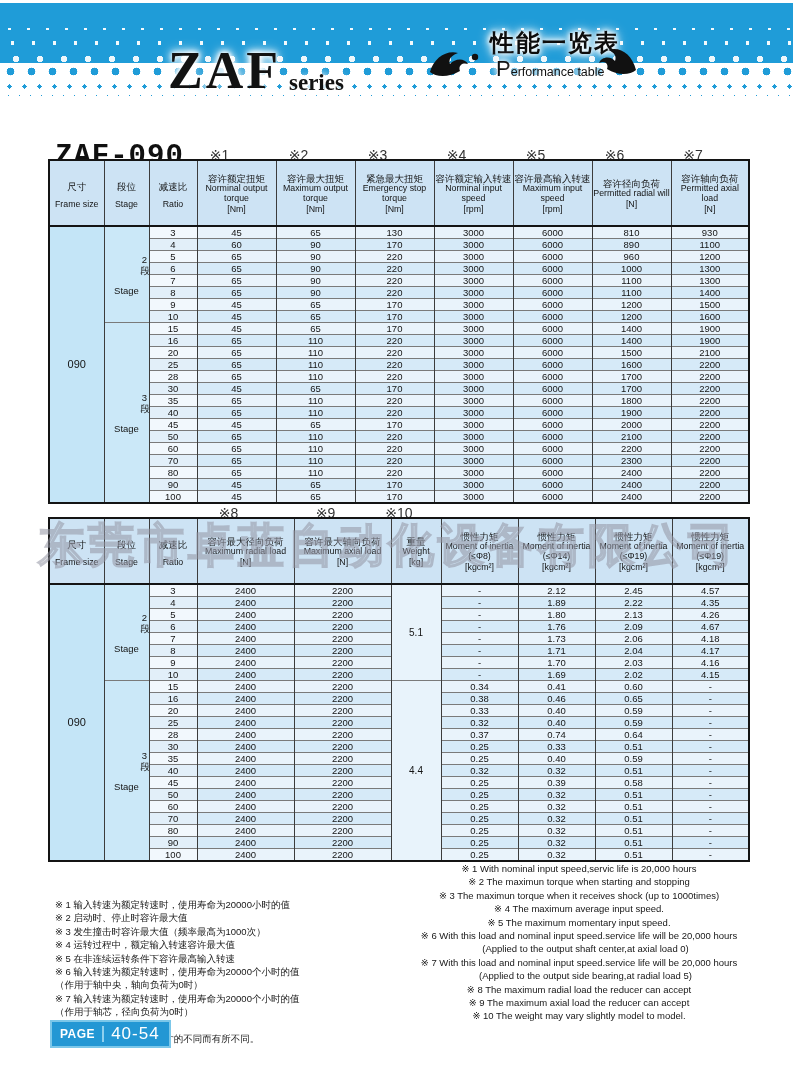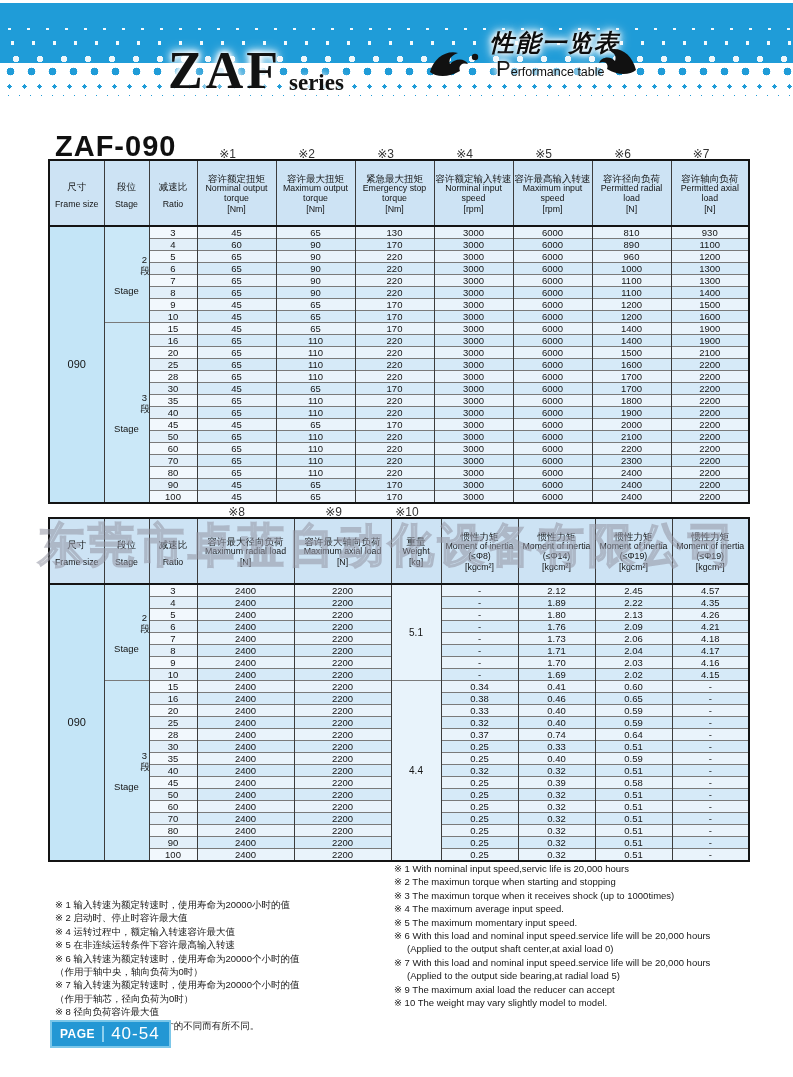--- a/index.html
+++ b/index.html
@@ -23,33 +23,33 @@
       radial-gradient(circle 1.6px at center, #1f9cd8 60%, transparent 62%);
     background-size:21px 17px,15px 11px,11px 7px;
     background-position:0 0,2px 18px,3px 29px;
     background-repeat:repeat-x,repeat-x,repeat-x;}
   .glow{text-shadow:0 0 4px #fff,0 0 7px #fff,0 0 10px #fff,0 0 14px #fff;}
   .zaf-wrap{position:absolute;left:168px;top:8px;display:flex;align-items:baseline;margin-top:33px;}
   .zaf{font-family:"Liberation Serif","DejaVu Serif",serif;font-weight:bold;font-size:52px;
        letter-spacing:3px;color:#121212;}
   .series{font-family:"Liberation Serif","DejaVu Serif",serif;font-weight:bold;font-size:23px;
        color:#121212;margin-left:8px;position:relative;top:2px;}
-  .perf-cn{position:absolute;left:490px;top:27px;font-size:24px;font-weight:bold;color:#0d0d0d;letter-spacing:2px;font-style:italic;}
+  .perf-cn{position:absolute;left:490px;top:27px;font-size:24px;font-weight:bold;color:#0d0d0d;letter-spacing:2px;}
   .perf-en{position:absolute;left:496px;top:56px;color:#111;font-size:12.5px;}
   .perf-en .p-big{font-size:22px;}
   .swirl{position:absolute;}
   .swirl-l{left:428px;top:48px;}
   .swirl-r{left:596px;top:44px;}
 
   
-  .model{position:absolute;left:55px;top:130px;margin:0;font-family:Liberation Sans, sans-serif;
+  .model{position:absolute;left:55px;top:140px;margin:0;font-family:Liberation Mono, monospace;
          font-weight:bold;font-size:29px;letter-spacing:1px;color:#101010;}
 
   
-  .refmarks{position:absolute;left:40px;width:700px;height:12px;font-size:12px;color:#333;}
+  .refmarks{position:absolute;left:32px;width:700px;height:12px;font-size:14px;color:#333;}
   .refmarks span{display:inline-block;text-align:center;vertical-align:top;}
   .rm1{top:147px;} .rm2{top:505px;}
 
   
   table.spec{position:absolute;left:48px;border-collapse:collapse;table-layout:fixed;width:700px;
              border:2px solid #141414;font-size:9.5px;}
   #t1{top:159px;} #t2{top:517px;}
   table.spec th,table.spec td{border-left:1px solid #3c3c3c;padding:0;text-align:center;vertical-align:middle;
              overflow:hidden;color:#141414;}
   table.spec thead th{background:#cde3f4;border-bottom:2px solid #141414;height:64px;font-weight:normal;}
@@ -68,21 +68,21 @@
   td.weight-cell{background:#e8f3fb !important;font-size:10px;margin-top:36px;}
 
   
   .watermark{position:absolute;left:38px;top:516px;width:720px;height:58px;font-size:46px;font-weight:bold;
              line-height:58px;letter-spacing:4px;white-space:nowrap;color:rgba(255,255,255,0.06);
              -webkit-text-stroke:1.5px rgba(145,148,162,0.55);z-index:6;pointer-events:none;}
 
   
   .notes{position:absolute;top:862px;font-size:9.5px;line-height:13.4px;color:#161616;}
   .notes-cn{left:55px;width:335px;margin-top:36px;}
-  .notes-en{left:394px;width:370px;}
+  .notes-en{left:394px;width:370px;text-align:center;}
   .note-line{white-space:nowrap;}
   .note-line.indent{padding-left:13px;}
 
   
   .pagebadge{position:absolute;left:50px;top:1020px;display:flex;align-items:center;
              background:#2397d4;border:2px solid #7cc7e9;padding:2px 9px 2px 8px;gap:7px;}
   .pb-label{color:#fff;font-weight:bold;font-size:12px;letter-spacing:.5px;}
   .pb-sep{width:2px;height:16px;background:#8fd0ee;}
   .pb-num{color:#fff;font-size:17px;letter-spacing:1px;}
 </style>
@@ -162,21 +162,21 @@
             <div class="h-en">Norminal input speed</div>
             <div class="h-unit">[rpm]</div>
           </th>
           <th class="dcol">
             <div class="h-cn">容许最高输入转速</div>
             <div class="h-en">Maximum input speed</div>
             <div class="h-unit">[rpm]</div>
           </th>
           <th class="dcol">
             <div class="h-cn">容许径向负荷</div>
-            <div class="h-en">Permitted radial load</div>
+            <div class="h-en">Permitted radial will</div>
             <div class="h-unit">[N]</div>
           </th>
           <th class="dcol">
             <div class="h-cn">容许轴向负荷</div>
             <div class="h-en">Permitted axial load</div>
             <div class="h-unit">[N]</div>
           </th>
         </tr>
       </thead>
     <tbody>
@@ -526,21 +526,21 @@
           <td class="val">2.13</td>
           <td class="val">4.26</td>
         </tr>
         <tr class="alt">
           <td class="ratio-cell">6</td>
           <td class="val">2400</td>
           <td class="val">2200</td>
           <td class="val">-</td>
           <td class="val">1.76</td>
           <td class="val">2.09</td>
-          <td class="val">4.21</td>
+          <td class="val">4.67</td>
         </tr>
         <tr>
           <td class="ratio-cell">7</td>
           <td class="val">2400</td>
           <td class="val">2200</td>
           <td class="val">-</td>
           <td class="val">1.73</td>
           <td class="val">2.06</td>
           <td class="val">4.18</td>
         </tr>
@@ -712,39 +712,41 @@
           <td class="val">-</td>
         </tr>
       </tbody>
   </table>
 
   <div class="watermark">东莞市卓蓝自动化设备有限公司</div>
 
   <div class="notes notes-cn" id="notesCn">
       <div class="note-line">※ 1 输入转速为额定转速时，使用寿命为20000小时的值</div>
       <div class="note-line">※ 2 启动时、停止时容许最大值</div>
+      <div class="note-line">※ 3 发生撞击时容许最大值（频率最高为1000次）</div>
       <div class="note-line">※ 4 运转过程中，额定输入转速容许最大值</div>
       <div class="note-line">※ 5 在非连续运转条件下容许最高输入转速</div>
       <div class="note-line">※ 6 输入转速为额定转速时，使用寿命为20000个小时的值</div>
       <div class="note-line">（作用于轴中央，轴向负荷为0时）</div>
       <div class="note-line">※ 7 输入转速为额定转速时，使用寿命为20000个小时的值</div>
       <div class="note-line">（作用于轴芯，径向负荷为0时）</div>
       <div class="note-line">※ 8 径向负荷容许最大值</div>
       <div class="note-line">※ 10 因减速比和输入轴尺寸的不同而有所不同。</div>
     </div>
   <div class="notes notes-en" id="notesEn">
       <div class="note-line">※ 1 With nominal input speed,servic life is 20,000 hours</div>
       <div class="note-line">※ 2 The maximun torque when starting and stopping</div>
       <div class="note-line">※ 3 The maximun torque when it receives shock (up to 1000times)</div>
       <div class="note-line">※ 4 The maximum average input speed.</div>
       <div class="note-line">※ 5 The maximum momentary input speed.</div>
       <div class="note-line">※ 6 With this load and nominal input speed.service life will be 20,000 hours</div>
       <div class="note-line indent">(Applied to the output shaft center,at axial load 0)</div>
       <div class="note-line">※ 7 With this load and nominal input speed.service life will be 20,000 hours</div>
       <div class="note-line indent">(Applied to the output side bearing,at radial load 5)</div>
+      <div class="note-line">※ 8 The maximum radial load the reducer can accept</div>
       <div class="note-line">※ 9 The maximum axial load the reducer can accept</div>
       <div class="note-line">※ 10 The weight may vary slightly model to model.</div>
     </div>
 
   <div class="pagebadge">
     <span class="pb-label">PAGE</span>
     <span class="pb-sep"></span>
     <span class="pb-num">40-54</span>
   </div>
 

